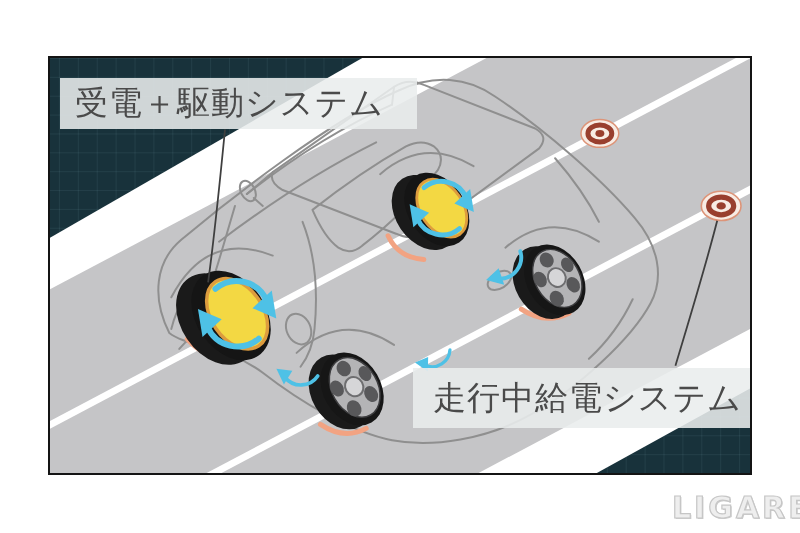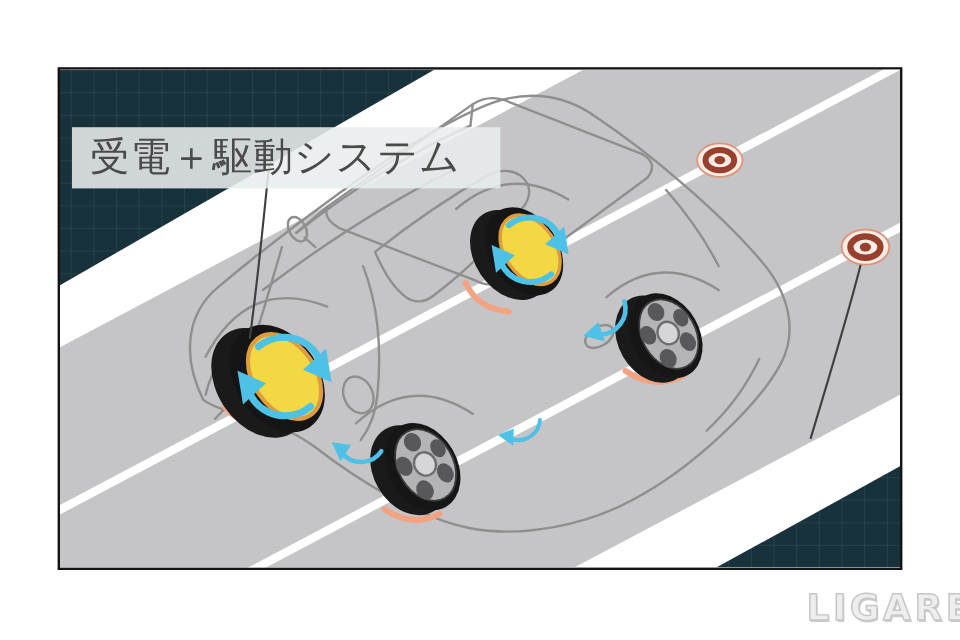--- a/index.html
+++ b/index.html
@@ -8,21 +8,21 @@
     font-family:"DejaVu Sans", sans-serif; overflow:hidden;
   }
   .frame{
     position:absolute; left:48px; top:56px; width:704px; height:419px;
     box-sizing:border-box; border:2px solid #141414; background:#ffffff; overflow:hidden;
   }
   .frame svg{ position:absolute; left:0; top:0; width:700px; height:415px; display:block; }
   .callout{
     position:absolute; display:flex; align-items:center;
     background:rgba(233,237,237,0.88);
-    color:#4a4a4a; font-size:33px; letter-spacing:1px; white-space:nowrap;margin-top:28px;
+    color:#4a4a4a; font-size:33px; letter-spacing:1px; white-space:nowrap;
   }
   .callout-1{ left:10px; top:20px; width:342px; height:51px; padding-left:15px; }
   .callout-2{ left:363px; top:310px; width:339px; height:60px; padding-left:20px; }
   .watermark{
     position:absolute; left:672px; top:490px;
     font-size:30px; font-weight:bold; letter-spacing:3px;
     color:#eeeeee; -webkit-text-stroke:1.2px #c6c6c6;
     text-shadow:1px 1px 0 #cccccc;
   }
 </style>
@@ -154,16 +154,19 @@
 
       <g fill="none" stroke="#3f3f3f" stroke-width="1.8">
         <path d="M 224,129 C 219,180 214,232 207,283"></path>
         <path d="M 719,221 C 707,268 691,320 677,367"></path>
       </g>
     </svg>
 
     <div class="callout callout-1">
       <span>受電＋駆動システム</span>
     </div>
+    <div class="callout callout-2">
+      <span>走行中給電システム</span>
+    </div>
   </div>
 
   <div class="watermark">LIGARE</div>
 </div>
 
 </body></html>

